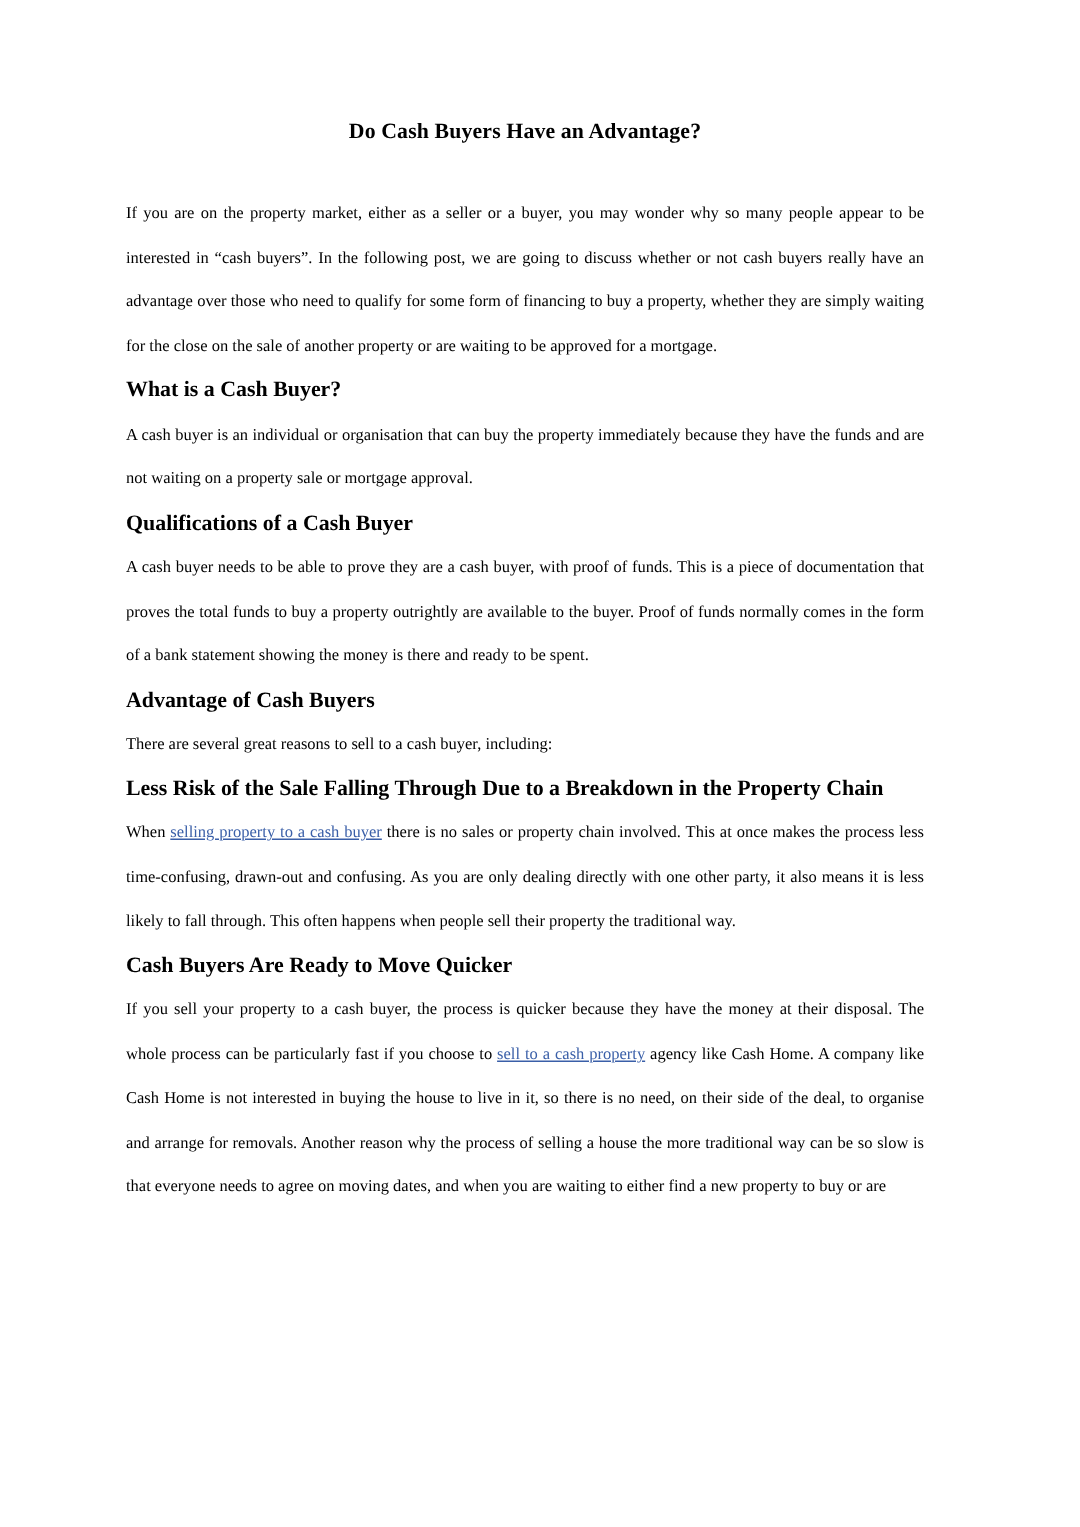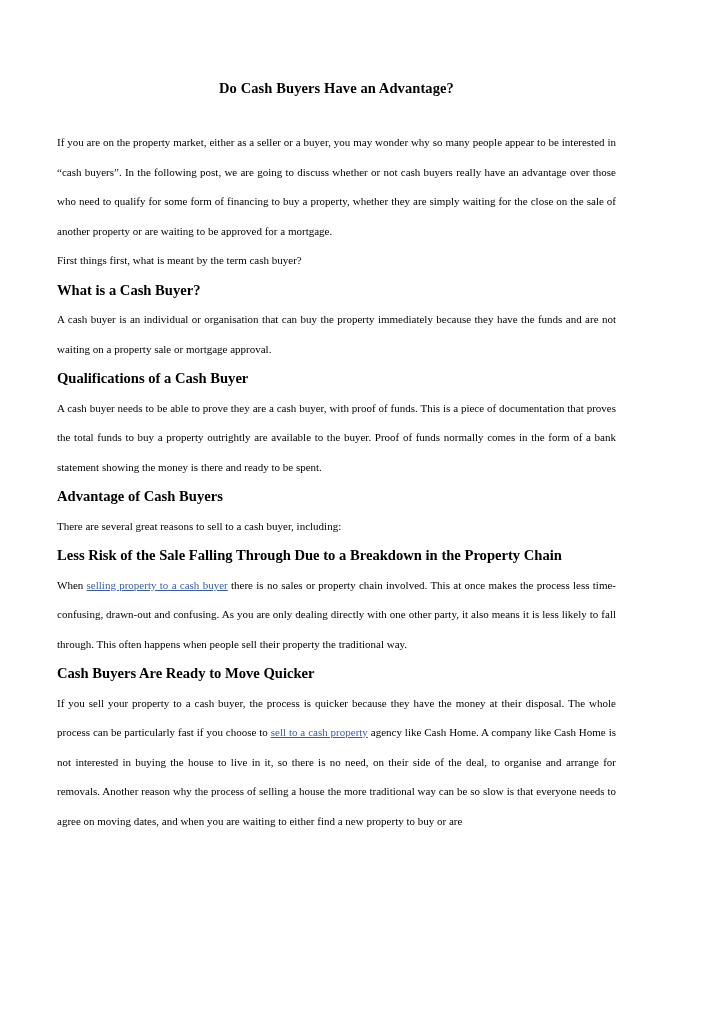--- a/index.html
+++ b/index.html
@@ -13,21 +13,21 @@
     font-family: "Liberation Serif", "DejaVu Serif", serif;
     color: #000000;
     overflow: hidden;
   }
   .page {
     position: relative;
     width: 720px;
     height: 752px;
     background: #ffffff;
     box-sizing: border-box;
-    padding: 78px 104px 0 57px;
+    padding: 78px 104px 0 84px;
   }
   .doc-title {
     text-align: center;
     font-weight: bold;
     font-size: 14.5px;
     letter-spacing: 0.1px;
     margin: 0 0 30px 0;
     line-height: 1.4;
   }
   p, h2 {
@@ -54,21 +54,20 @@
 </style>
 </head>
 <body>
 
 <div class="page">
 
   <h1 class="doc-title">Do Cash Buyers Have an Advantage?</h1>
 
   <p class="body-text">If you are on the property market, either as a seller or a buyer, you may wonder why so many people appear to be interested in “cash buyers”. In the following post, we are going to discuss whether or not cash buyers really have an advantage over those who need to qualify for some form of financing to buy a property, whether they are simply waiting for the close on the sale of another property or are waiting to be approved for a mortgage.</p>
 
-  <p class="body-text">First things first, what is meant by the term cash buyer?</p>
 
   <h2 class="heading">What is a Cash Buyer?</h2>
 
   <p class="body-text">A cash buyer is an individual or organisation that can buy the property immediately because they have the funds and are not waiting on a property sale or mortgage approval.</p>
 
   <h2 class="heading">Qualifications of a Cash Buyer</h2>
 
   <p class="body-text">A cash buyer needs to be able to prove they are a cash buyer, with proof of funds. This is a piece of documentation that proves the total funds to buy a property outrightly are available to the buyer. Proof of funds normally comes in the form of a bank statement showing the money is there and ready to be spent.</p>
 
   <h2 class="heading">Advantage of Cash Buyers</h2>

